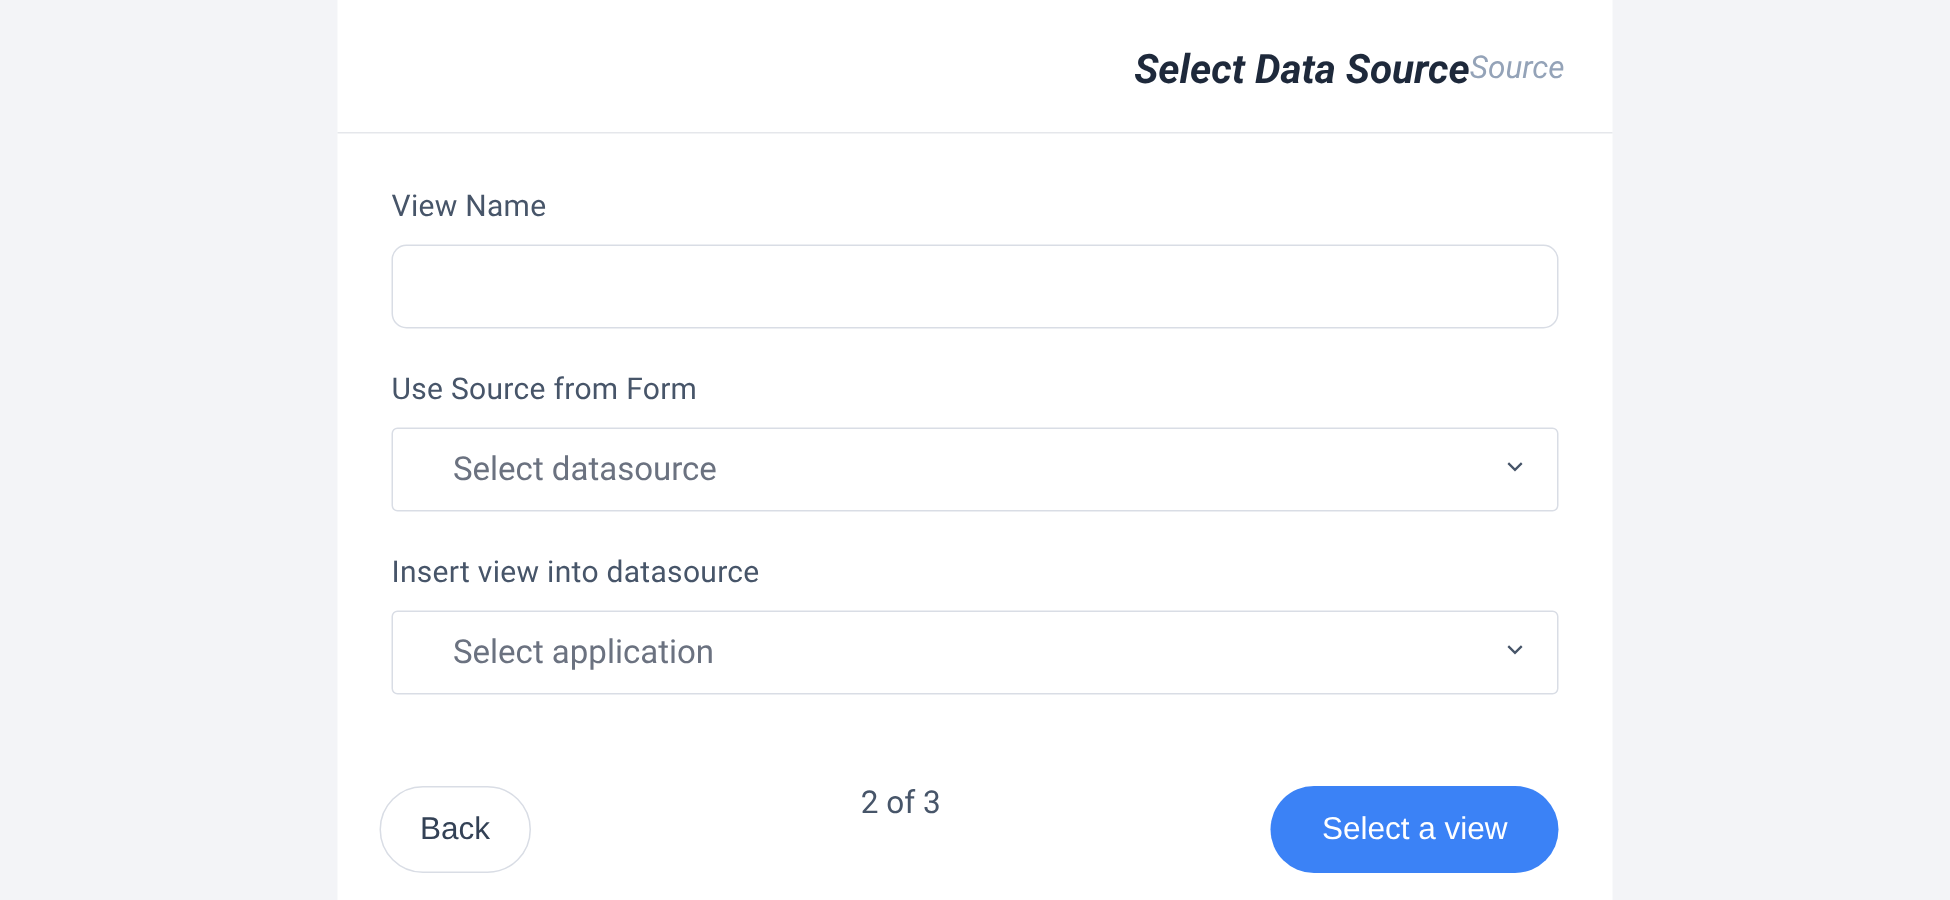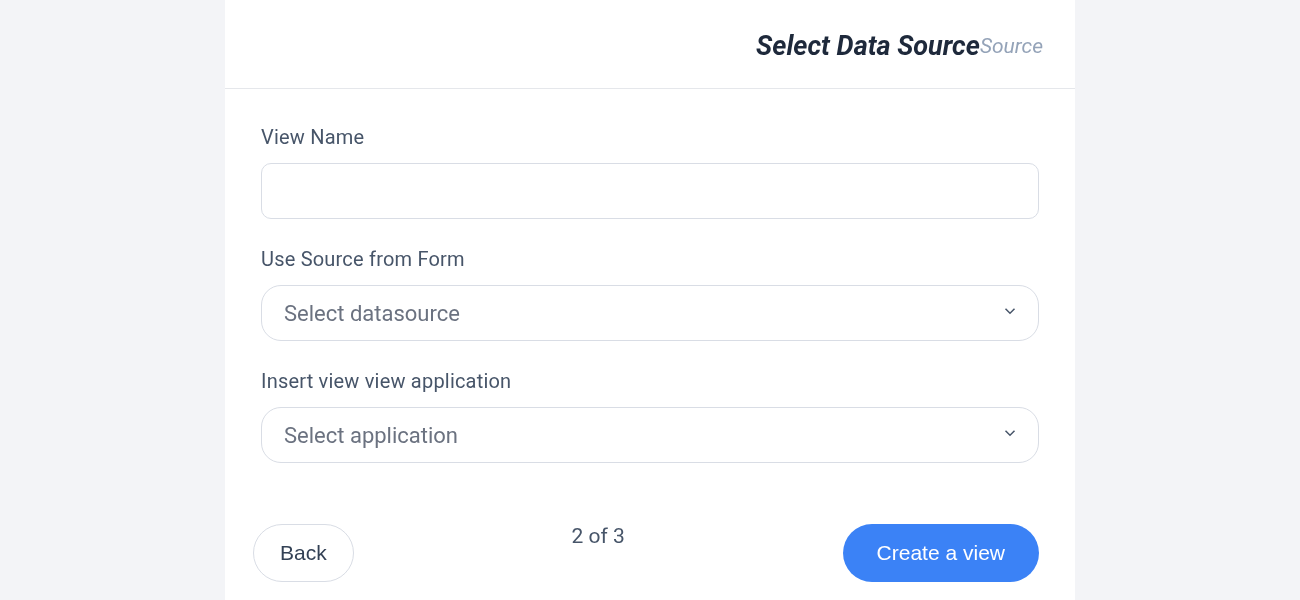--- a/index.html
+++ b/index.html
@@ -66,23 +66,23 @@
       outline: none;
     }
     .select-wrap {
       position: relative;
       width: 100%;
     }
     .select-input {
       width: 100%;
       height: 56px;
       border: 1px solid #d9dde5;
-      border-radius: 20px;
+      border-radius: 4px;
       font-size: 22px;
-      padding: 0 48px 0 22px;
+      padding: 0 48px 0 40px;
       color: #64748b;
       outline: none;
       background: #ffffff;
       display: flex;
       align-items: center;
       cursor: pointer;
     }
     .select-input.placeholder {
       color: #6b7280;
     }
@@ -157,32 +157,32 @@
         <div class="select-input placeholder">Select datasource</div>
         <span class="chevron">
           <svg viewBox="0 0 24 24">
               <polyline points="6 9 12 15 18 9"></polyline>
             </svg>
         </span>
       </div>
     </div>
 
     <div class="field">
-      <label class="field-label">Insert view view application</label>
+      <label class="field-label">Insert view into datasource</label>
       <div class="select-wrap">
         <div class="select-input placeholder">Select application</div>
         <span class="chevron">
           <svg viewBox="0 0 24 24">
               <polyline points="6 9 12 15 18 9"></polyline>
             </svg>
         </span>
       </div>
     </div>
 
   </div>
 
   <div class="modal-footer">
     <button class="btn btn-back">Back</button>
     <div class="pager">2 of 3</div>
-    <button class="btn btn-primary">Create a view</button>
+    <button class="btn btn-primary">Select a view</button>
   </div>
 
 </div>
 
 </body></html>

